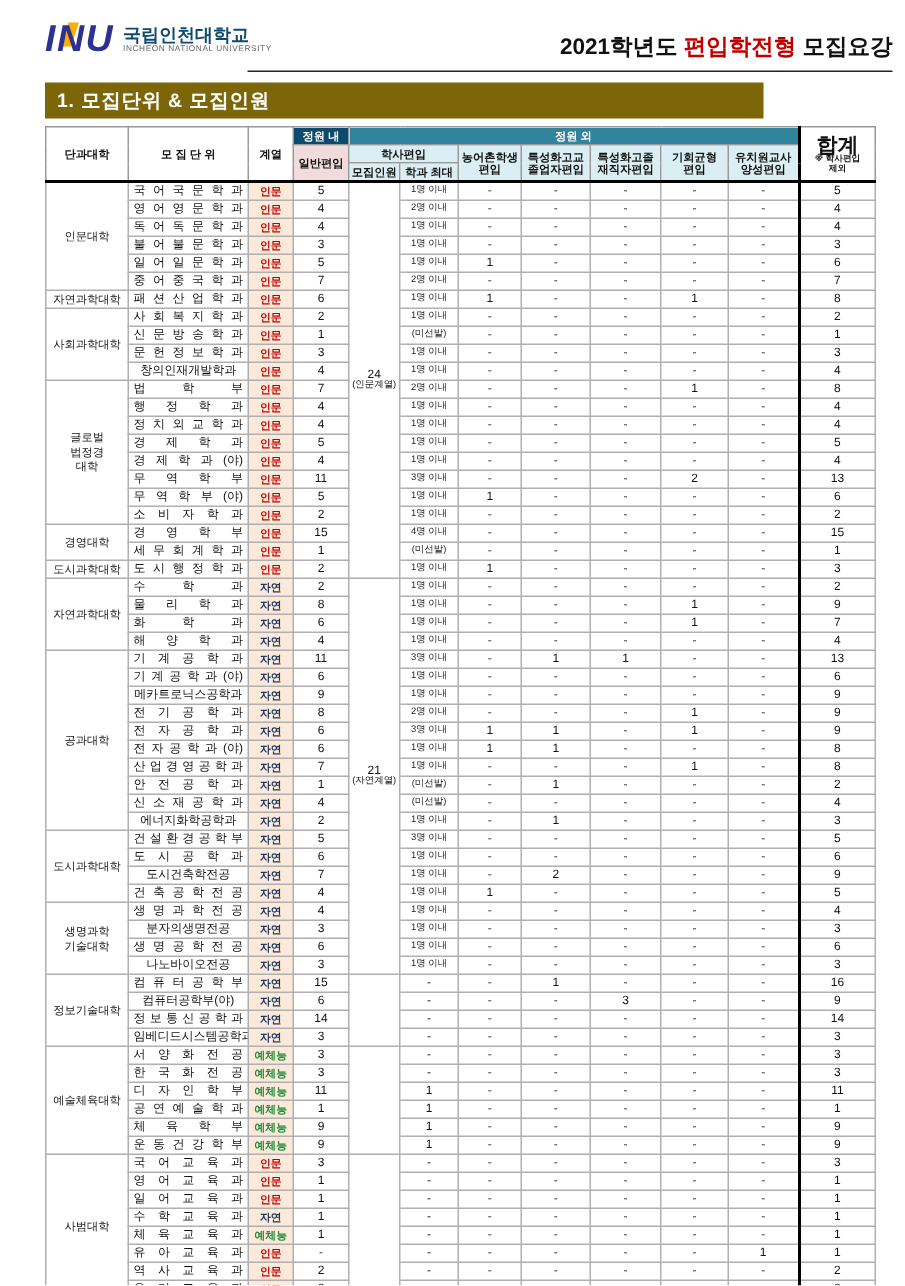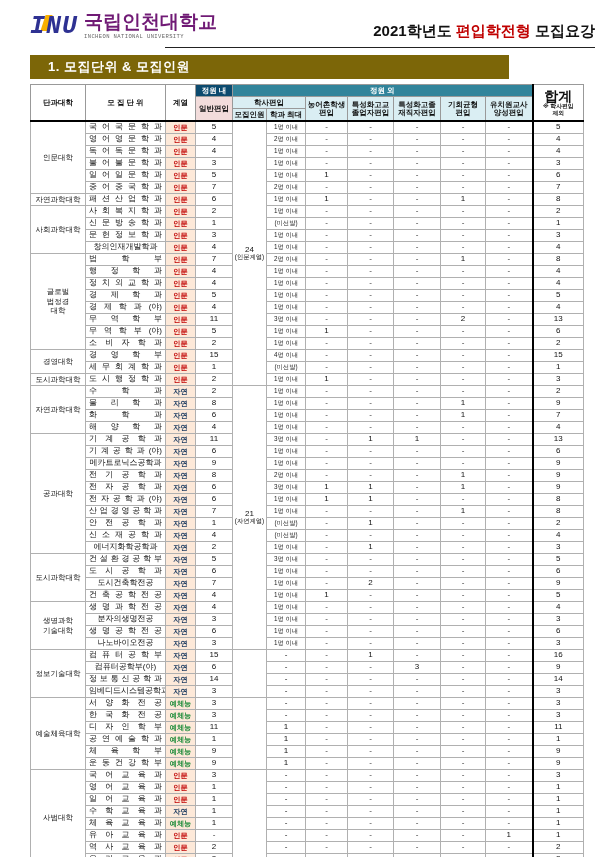--- a/index.html
+++ b/index.html
@@ -1,34 +1,34 @@
 <!DOCTYPE html>
 <html><head>
 <meta charset="utf-8">
 <style>
   html,body{margin:0;padding:0;background:#fff;}
   .page{position:relative;width:603px;height:857px;background:#fff;overflow:hidden;
         font-family:"Liberation Sans","DejaVu Sans",sans-serif;color:#111;}
   
   .tophdr{position:absolute;left:30px;top:10px;right:8px;height:40px;}
-  .logowrap{position:absolute;left:0;top:2px;display:flex;align-items:center;font-family:Liberation Mono, monospace;}
+  .logowrap{position:absolute;left:0;top:2px;display:flex;align-items:center;}
   .logomark{position:relative;font-size:25px;font-weight:900;font-style:italic;
             color:#2e3192;letter-spacing:1px;padding-right:6px;}
   .logomark::before{content:"";position:absolute;left:13px;top:3px;width:7px;height:16px;
             background:#f9b000;transform:skewX(-18deg);z-index:0;}
   .logomark span{position:relative;z-index:1;}
   .uniname{line-height:1.1;}
-  .uniname .kr{font-size:19px;font-weight:bold;color:#701a75;}
+  .uniname .kr{font-size:12px;font-weight:bold;color:#0c4a6e;}
   .uniname .en{font-size:5.5px;color:#666;letter-spacing:.4px;}
   .doctitle{position:absolute;right:0;top:12px;font-size:15px;font-weight:bold;color:#111;}
   .doctitle .hl{color:#c00000;}
   .hdrline{position:absolute;left:165px;top:47px;width:430px;border-bottom:1.5px solid #222;}
   
   .banner{position:absolute;left:30px;top:55px;width:479px;height:24px;background:#7c6608;
-          color:#fff;font-size:13px;font-weight:bold;line-height:24px;padding-left:18px;
+          color:#fff;font-size:13px;font-weight:bold;line-height:24px;padding-left:8px;
           box-sizing:border-box;letter-spacing:.5px;}
   
   table{position:absolute;left:30px;top:84px;border-collapse:collapse;table-layout:fixed;
         width:553px;border:1.6px solid #000;}
   td,th{border:1px solid #b0b0b0;padding:0;margin:0;overflow:hidden;white-space:nowrap;
         text-align:center;vertical-align:middle;font-size:8px;height:11px;line-height:1.05;}
   thead th{font-weight:bold;font-size:7.5px;border-color:#999;}
   thead tr.h3{border-bottom:2px solid #000;}
   th.prewrap,td.prewrap{white-space:pre-line;}
   .redhdr{background:#0c4a6e;color:#fff;}

